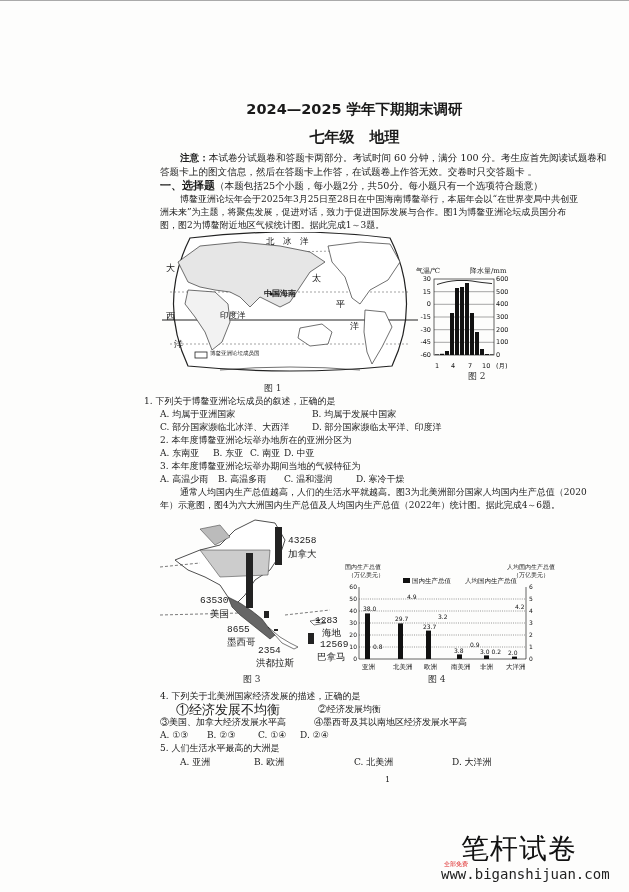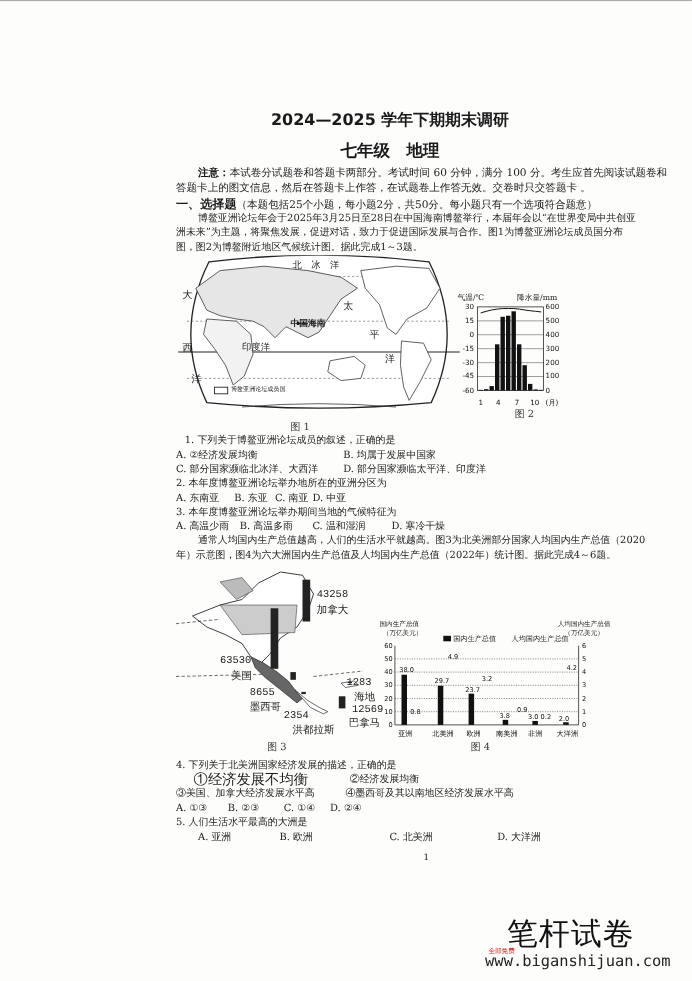--- a/index.html
+++ b/index.html
@@ -122,22 +122,22 @@
       <rect x="59" y="56" width="4" height="23"></rect>
       <rect x="64" y="73" width="4" height="6"></rect>
       <rect x="69" y="78" width="4" height="1"></rect>
       <rect x="74" y="78.4" width="3.5" height="0.6"></rect>
     </g>
     <polyline points="21,8.5 26,7 31,5.8 36,5 41,4.5 46,4.5 51,4.5 56,5 61,5.8 66,6.5 71,7 76,7.6" fill="none" stroke="#111" stroke-width="0.9"></polyline>
   </svg>
   <span class="abs cap" style="left:52px; top:104px;">图 2</span>
 </div>
 
-<div class="abs txt" style="left:168px; top:395px; font-size:9px;">1. 下列关于博鳌亚洲论坛成员的叙述，正确的是</div>
-<div class="abs txt" style="left:160px; top:408px; font-size:9px;">A. ②经济发展均衡</div>
+<div class="abs txt" style="left:144px; top:395px; font-size:9px;">1. 下列关于博鳌亚洲论坛成员的叙述，正确的是</div>
+<div class="abs txt" style="left:160px; top:408px; font-size:9px;">A. 均属于亚洲国家</div>
 <div class="abs txt" style="left:312px; top:408px; font-size:9px;">B. 均属于发展中国家</div>
 <div class="abs txt" style="left:160px; top:421px; font-size:9px;">C. 部分国家濒临北冰洋、大西洋</div>
 <div class="abs txt" style="left:312px; top:421px; font-size:9px;">D. 部分国家濒临太平洋、印度洋</div>
 
 <div class="abs txt" style="left:160px; top:434px; font-size:9px;">2. 本年度博鳌亚洲论坛举办地所在的亚洲分区为</div>
 <div class="abs txt" style="left:160px; top:447px; font-size:9px;">A. 东南亚</div>
 <div class="abs txt" style="left:213px; top:447px; font-size:9px;">B. 东亚</div>
 <div class="abs txt" style="left:250px; top:447px; font-size:9px;">C. 南亚</div>
 <div class="abs txt" style="left:284px; top:447px; font-size:9px;">D. 中亚</div>
 
@@ -169,21 +169,21 @@
     <rect x="156" y="105" width="4" height="1" fill="#222"></rect>
     <rect x="148" y="118" width="6" height="11" fill="#222"></rect>
   </svg>
   <span class="abs" style="left:128px; top:20px; font-size:9.5px;">43258</span>
   <span class="abs" style="left:128px; top:33px; font-size:9.5px;">加拿大</span>
   <span class="abs" style="left:40px; top:80px; font-size:9.5px;">63530</span>
   <span class="abs" style="left:50px; top:93px; font-size:9.5px;">美国</span>
   <span class="abs" style="left:67px; top:109px; font-size:9.5px;">8655</span>
   <span class="abs" style="left:67px; top:121px; font-size:9.5px;">墨西哥</span>
   <span class="abs" style="left:98px; top:130px; font-size:9.5px;">2354</span>
-  <span class="abs" style="left:106px; top:142px; font-size:9.5px;">洪都拉斯</span>
+  <span class="abs" style="left:96px; top:142px; font-size:9.5px;">洪都拉斯</span>
   <span class="abs" style="left:155px; top:100px; font-size:9.5px;">1283</span>
   <span class="abs" style="left:162px; top:112px; font-size:9.5px;">海地</span>
   <span class="abs" style="left:160px; top:124px; font-size:9.5px;">12569</span>
   <span class="abs" style="left:157px; top:136px; font-size:9.5px;">巴拿马</span>
 </div>
 <div class="abs cap" style="left:243px; top:673px;">图 3</div>
 
 <div class="abs" style="left:345px; top:563px; width:215px; height:120px;text-align:right;">
   <span class="abs" style="left:0; top:0; font-size:6px;">国内生产总值</span>
   <span class="abs" style="left:3px; top:8px; font-size:6px;">（万亿美元）</span>

